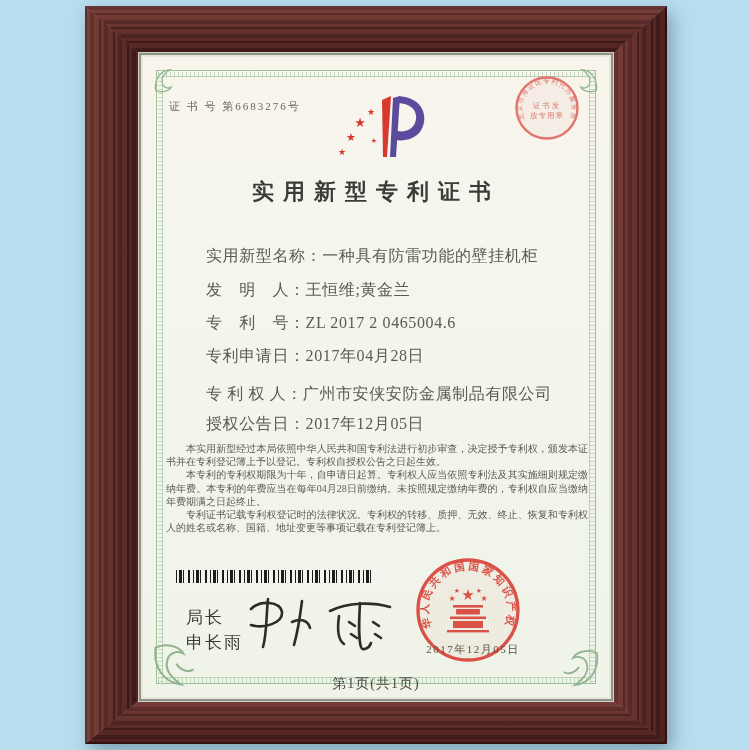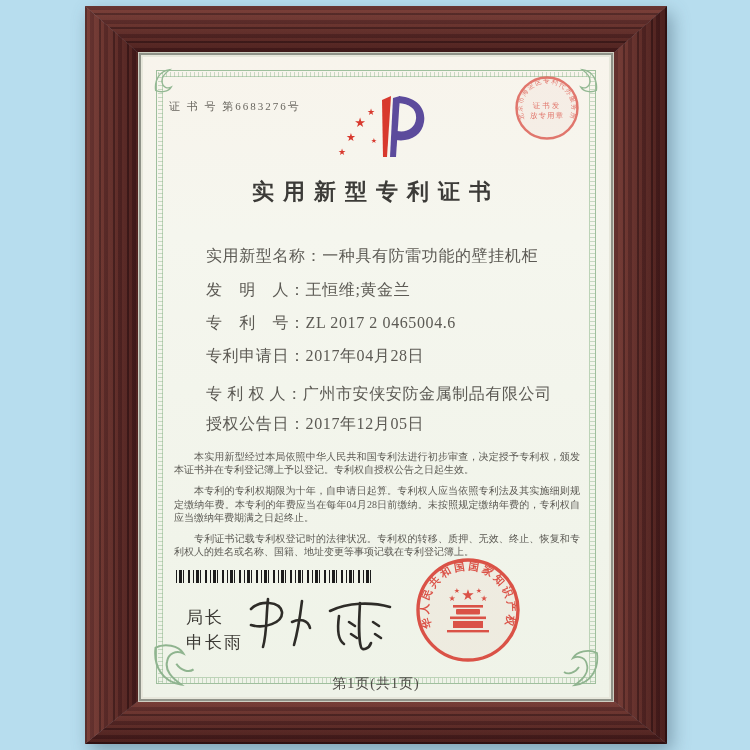--- a/index.html
+++ b/index.html
@@ -41,21 +41,21 @@
   .corner.bl{left:8px;bottom:8px;transform:scaleY(-1);}
   .corner.br{right:8px;bottom:8px;transform:scale(-1,-1);}
   
   .certno{position:absolute;left:26px;top:42px;font-size:11px;color:#68655e;letter-spacing:2px;}
   .title{position:absolute;left:0;top:120px;width:100%;text-align:center;
     font-size:22px;font-weight:600;color:#3c3b38;letter-spacing:9px;}
   .fline{position:absolute;left:27px;font-size:16px;color:#5c5a54;letter-spacing:.6px;white-space:nowrap;margin-left:36px;}
   .f1{top:189px}.f2{top:223px}.f3{top:256px}.f4{top:289px}.f5{top:327px}.f6{top:357px}
   .paras{position:absolute;left:23px;top:385px;width:422px;font-size:10px;line-height:13.2px;
     color:#5c5a54;text-align:justify;}
-  .paras p{margin:8px;text-indent:2em;}
+  .paras p{margin:0;text-indent:2em;}
   .barcode{position:absolute;left:33px;top:513px;width:195px;height:13px;
     background:repeating-linear-gradient(90deg,#1c1c1c 0 1px,transparent 1px 3px,#1c1c1c 3px 6px,transparent 6px 7px,#1c1c1c 7px 8px,transparent 8px 12px,#1c1c1c 12px 14px,transparent 14px 17px);}
   .officer{position:absolute;left:43px;font-size:17px;color:#3d3b36;letter-spacing:2px;}
   .o1{top:549px}.o2{top:574px}
   .sig{position:absolute;left:97px;top:532px;}
   .govseal{position:absolute;left:270px;top:498px;opacity:.92;}
   .agseal{position:absolute;left:364px;top:11px;opacity:.85;}
   .issuedate{position:absolute;left:255px;top:585px;width:150px;text-align:center;
     font-size:11px;color:#5d5146;letter-spacing:1.5px;}
   .pagefoot{position:absolute;left:0;top:618px;width:100%;text-align:center;
@@ -162,15 +162,16 @@
       <text x="44" y="38" font-size="7" text-anchor="middle">★</text>
       <text x="66" y="38" font-size="7" text-anchor="middle">★</text>
       <rect x="40" y="50" width="30" height="2.6"></rect>
       <rect x="43" y="54" width="24" height="5.4" rx="1"></rect>
       <rect x="37" y="61.5" width="36" height="2.6"></rect>
       <rect x="40" y="66" width="30" height="7"></rect>
       <rect x="34" y="75" width="42" height="2.4"></rect>
     </g>
   </svg>
 
+  <div class="issuedate">2017年12月05日</div>
 
   <div class="pagefoot">第1页(共1页)</div>
 </div>
 
 </body></html>

